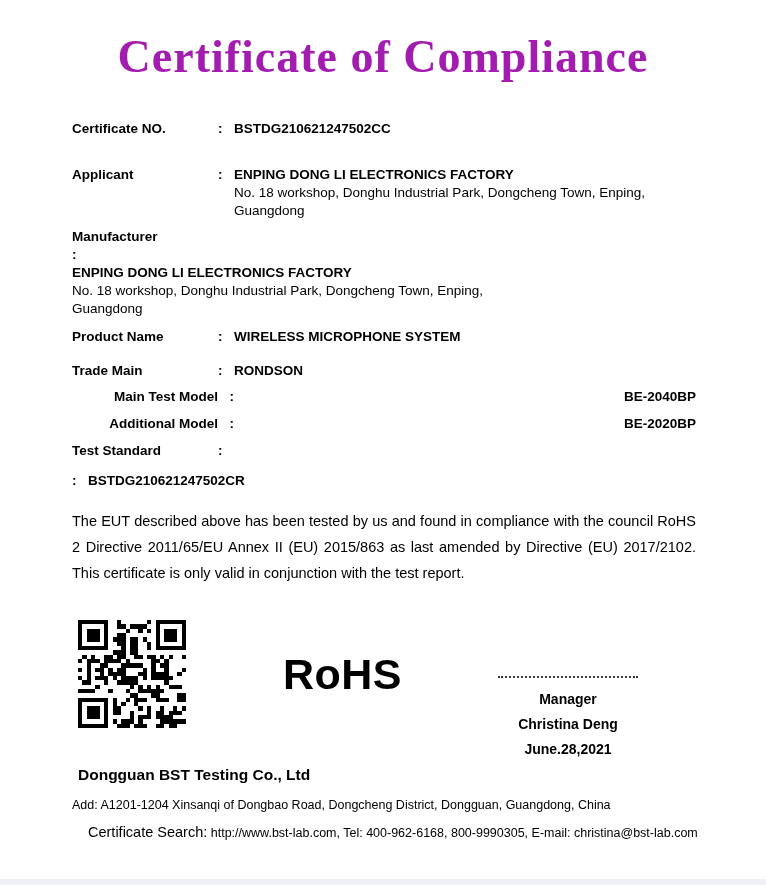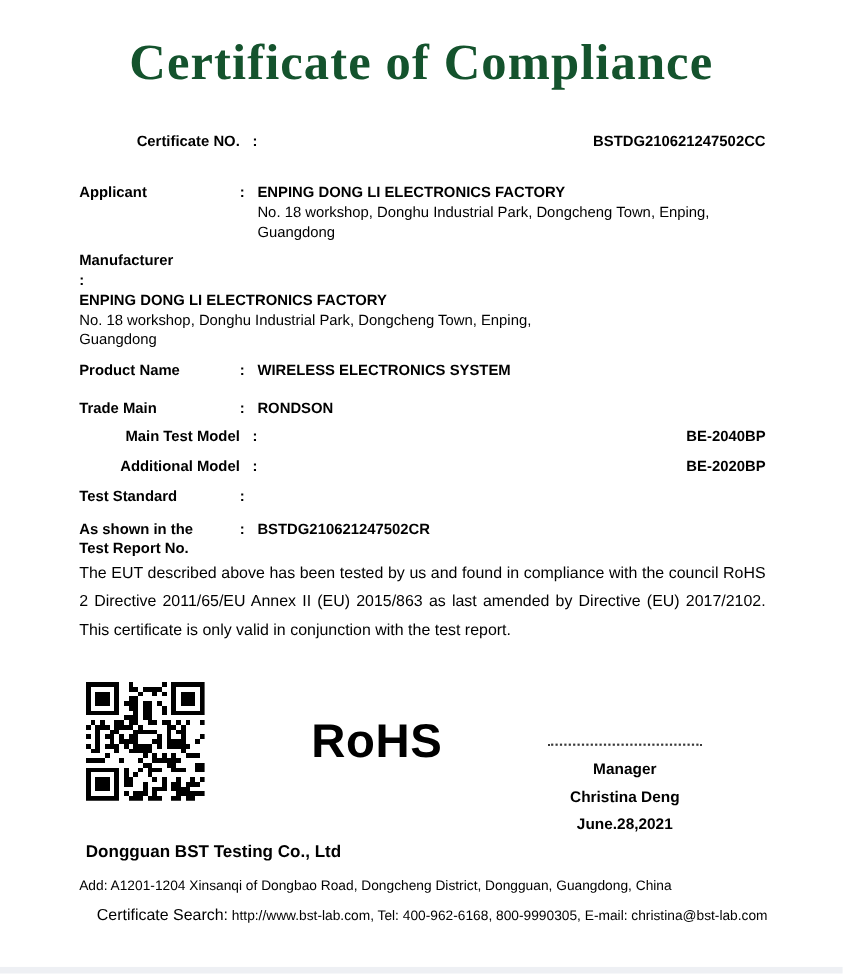--- a/index.html
+++ b/index.html
@@ -9,21 +9,21 @@
   .title{position:absolute;top:30px;left:0;width:100%;text-align:center;
     font-family:"Liberation Serif",serif;font-weight:bold;font-size:46px;letter-spacing:1px;}
 
   .fields{position:absolute;left:72px;top:120px;width:624px;}
   .row{display:flex;align-items:flex-start;font-size:13.5px;font-weight:bold;line-height:18px;}
   .row.mid{align-items:center;}
   .lbl{width:146px;flex:none;}
   .colon{width:16px;flex:none;}
   .val{flex:1;}
   .addr{font-weight:normal;}
-  .mb28{margin-bottom:28px;text-align:right;} .mb8{margin-bottom:8px;} .mb10{margin-bottom:10px;flex-direction:column;}
+  .mb28{margin-bottom:28px;} .mb8{margin-bottom:8px;} .mb10{margin-bottom:10px;flex-direction:column;}
   .mb16{margin-bottom:16px;} .mb9{margin-bottom:9px;text-align:right;} .mb12{margin-bottom:12px;}
 
   .statement{position:absolute;left:72px;top:508px;width:624px;
     font-size:14.5px;line-height:26px;text-align:justify;}
 
   .qr{position:absolute;left:78px;top:620px;width:108px;height:108px;}
   .rohs{position:absolute;left:283px;top:650px;font-size:43px;font-weight:bold;letter-spacing:0.5px;}
 
   .sig{position:absolute;left:468px;top:676px;width:200px;text-align:center;
     font-size:14px;font-weight:bold;line-height:25px;}
@@ -34,21 +34,21 @@
   .search{position:absolute;left:88px;top:824px;font-size:12.5px;}
   .search .search-label{font-size:14.5px;}
 
   .bottom-strip{position:absolute;left:0;bottom:0;width:100%;height:6px;background:#eef0f4;}
 </style>
 </head>
 <body>
 
 <div class="page">
 
-  <div class="title" style="color: #14532d; text-align: center;">Certificate of Compliance</div>
+  <div class="title" style="color: #a21caf; text-align: center;">Certificate of Compliance</div>
 
   <div class="fields">
 
     <div class="row mb28">
       <span class="lbl">Certificate NO.</span>
       <span class="colon">:</span>
       <span class="val">BSTDG210621247502CC</span>
     </div>
 
     <div class="row mb8">
@@ -67,21 +67,21 @@
       <span class="val">
         <div>ENPING DONG LI ELECTRONICS FACTORY</div>
         <div class="addr">No. 18 workshop, Donghu Industrial Park, Dongcheng Town, Enping,</div>
         <div class="addr">Guangdong</div>
       </span>
     </div>
 
     <div class="row mb16">
       <span class="lbl">Product Name</span>
       <span class="colon">:</span>
-      <span class="val">WIRELESS ELECTRONICS SYSTEM</span>
+      <span class="val">WIRELESS MICROPHONE SYSTEM</span>
     </div>
 
     <div class="row mb8">
       <span class="lbl">Trade Main</span>
       <span class="colon">:</span>
       <span class="val">RONDSON</span>
     </div>
 
     <div class="row mb9">
       <span class="lbl">Main Test Model</span>
@@ -94,24 +94,20 @@
       <span class="colon">:</span>
       <span class="val">BE-2020BP</span>
     </div>
 
     <div class="row mid mb12">
       <span class="lbl">Test Standard</span>
       <span class="colon">:</span>
     </div>
 
     <div class="row">
-      <span class="lbl">
-        <div>As shown in the</div>
-        <div>Test Report No.</div>
-      </span>
       <span class="colon">:</span>
       <span class="val">BSTDG210621247502CR</span>
     </div>
 
   </div>
 
   <div class="statement">The EUT described above has been tested by us and found in compliance with the council RoHS 2 Directive 2011/65/EU Annex II (EU) 2015/863 as last amended by Directive (EU) 2017/2102. This certificate is only valid in conjunction with the test report.</div>
 
   <div class="qr"><svg width="108" height="108" viewBox="0 0 25 25" shape-rendering="crispEdges" fill="#000">
         <rect width="25" height="25" fill="#fff"></rect>

